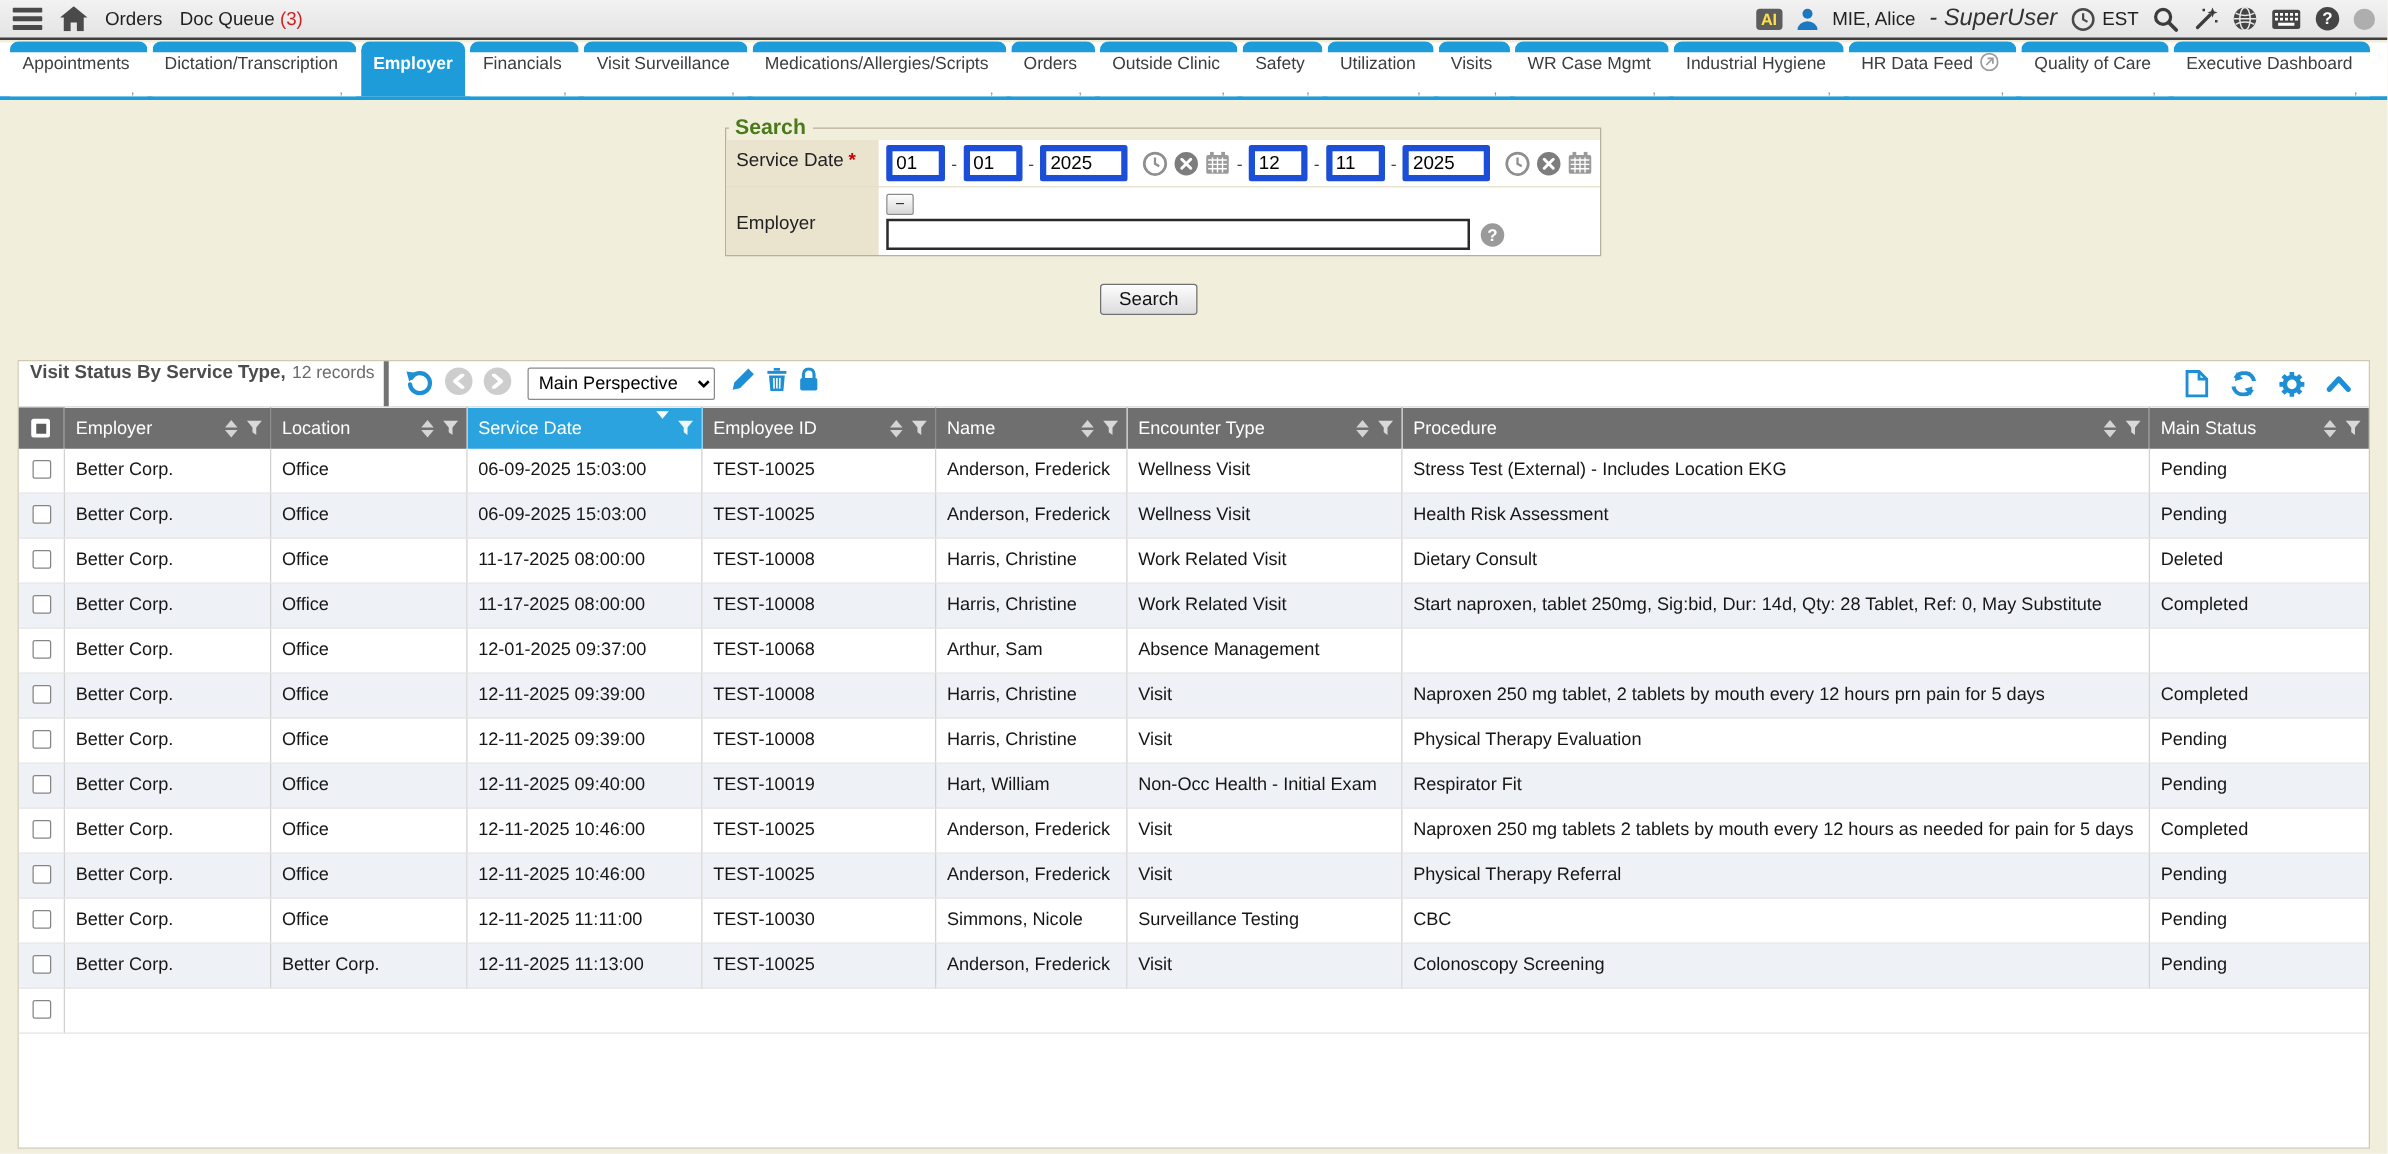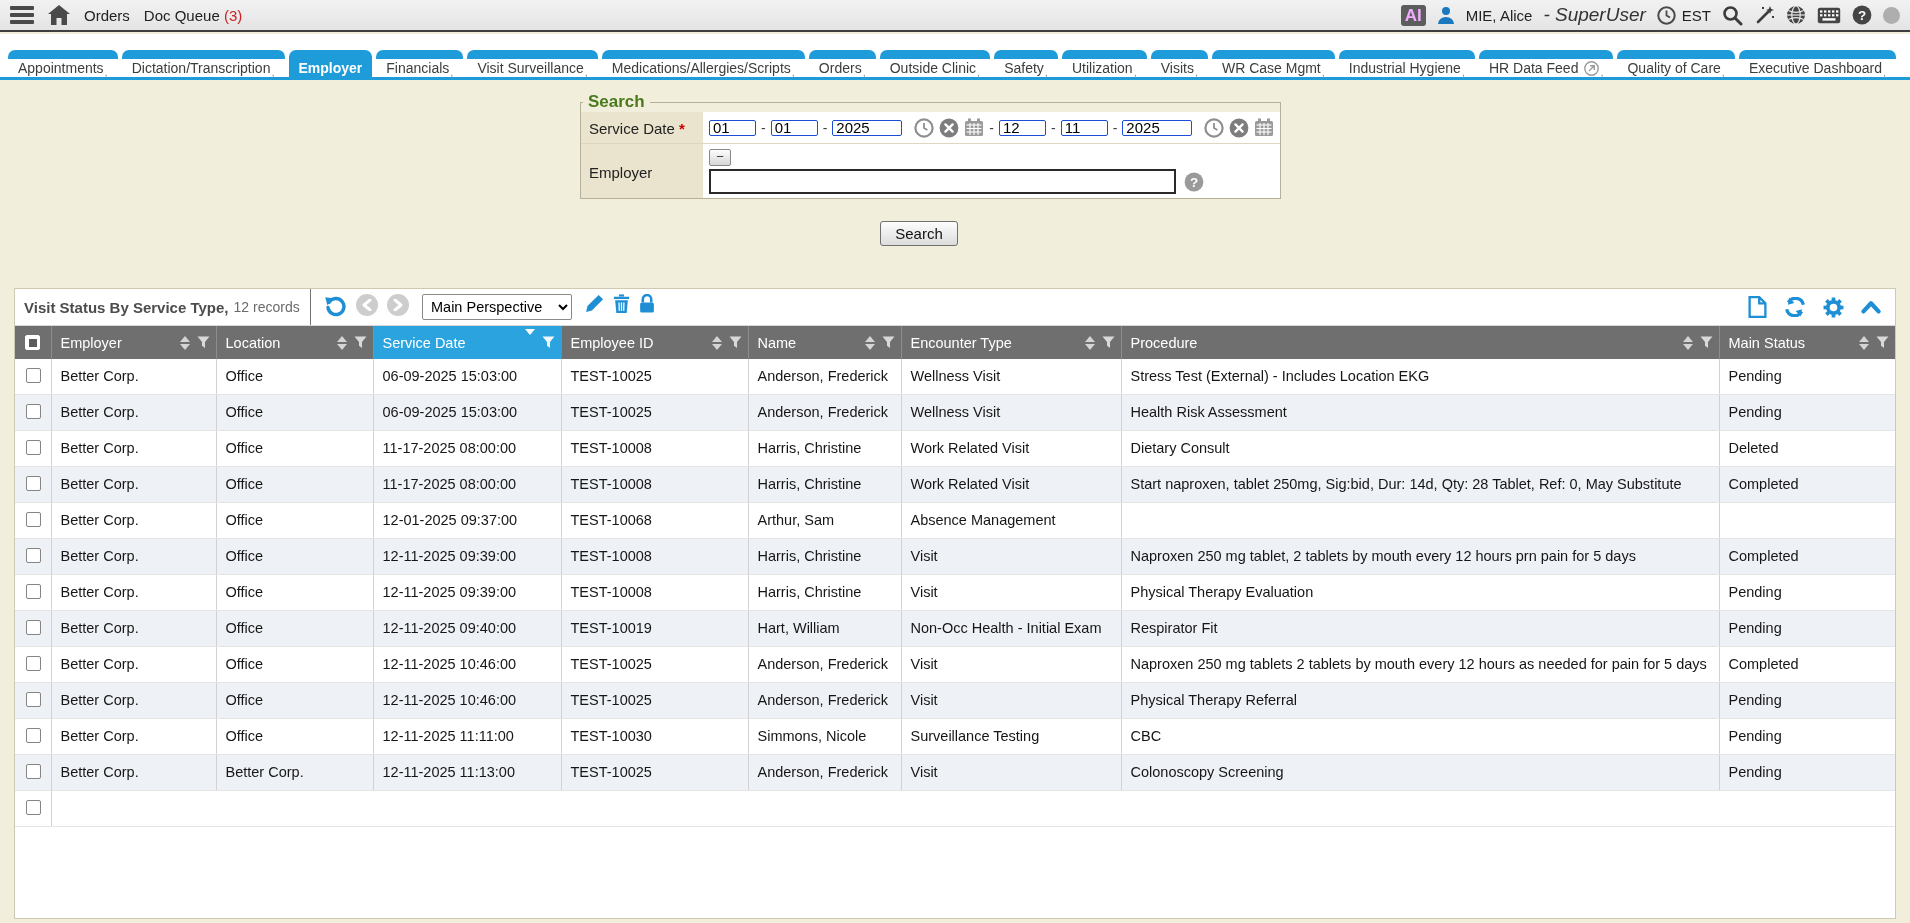--- a/index.html
+++ b/index.html
@@ -9,70 +9,70 @@
 
   
   #topbar { position:absolute; left:0; top:0; width:1910px; height:32px;
     background:linear-gradient(#f2f2f2,#e4e4e4); border-bottom:2px solid #3f3f3f;
     display:flex; align-items:center; padding:0 10px; }
   .tb-left { display:flex; align-items:center; gap:14px; }
   .tb-right { margin-left:auto; display:flex; align-items:center; gap:11px; }
   .tb-icon { display:inline-flex; align-items:center; justify-content:center; cursor:pointer; }
   .crumb { font-size:15px; color:#222; cursor:pointer; }
   .crumb-count { color:#c22; }
-  .ai-badge { background:#5d5d5d; color:#f0abfc; font-weight:bold; font-size:17px;
+  .ai-badge { background:#5d5d5d; color:#fde047; font-weight:bold; font-size:13px;
     padding:2px 4px; border-radius:3px; line-height:1; }
   .user-name { font-size:15px; color:#222; }
   .user-role { font-size:19px; color:#333; font-style:italic; }
   .tz { font-size:15px; color:#222; margin-left:-5px; }
   .gray-dot { width:17px; height:17px; border-radius:50%; background:#aeaeae; }
 
   
   #tabbar { position:absolute; left:0; top:34px; width:1910px; height:46px; background:#fff;
     border-bottom:3px solid #1e9cd9; display:flex; align-items:flex-end; padding:0 0 0 8px; }
-  .tab { flex:0 0 auto; height:27px; margin-right:4px; background:#fff; border-radius:7px 7px 0 0;
-    border-top:9px solid #1e9cd9; display:flex; align-items:center; padding:0 10px;
+  .tab { flex:0 0 auto; height:44px; margin-right:4px; background:#fff; border-radius:7px 7px 0 0;
+    border-top:9px solid #1e9cd9; display:flex; align-items:flex-start; padding:0 10px;
     font-size:14px; color:#3d3d3d; cursor:pointer; white-space:nowrap; position:relative; }
   .tab .comma { color:#8d8d8d; font-size:11px; margin-left:1px; align-self:flex-end; line-height:10px; }
   .tab.active { background:#1e9cd9; border-top-color:#1e9cd9; color:#fff; font-weight:bold; }
   .tab .ext { margin-left:6px; display:inline-flex; }
 
   
   #search-wrap { position:absolute; left:580px; top:92px; width:678px; }
   fieldset#search-fs { border:1px solid #b7b09a; padding:0; background:#f2eedc; }
   legend#search-legend { color:#4b7a1b; font-weight:bold; font-size:17px; padding:0 5px; margin-left:2px; }
   .fs-row { display:flex; align-items:stretch; }
   .fs-row + .fs-row { border-top:1px solid #ddd6c0; }
   .fs-label { width:122px; flex:0 0 122px; background:#eae4ce; padding:8px 6px 6px 8px;
     font-size:15px; color:#222; }
   .req { color:#c00; font-weight:bold; margin-left:4px; }
   .fs-value { flex:1; background:#fff; padding:4px 6px; }
   .date-line { display:flex; align-items:center; gap:5px; }
-  .date-input { height:16px; border:1px solid #1d4ed8; border-radius:2px; font-size:15px;
+  .date-input { height:29px; border:5px solid #1d4ed8; border-radius:2px; font-size:15px;
     padding:0 3px; font-family:inherit; }
   .di-2 { width:47px; } .di-4 { width:70px; }
   .dash { color:#444; font-size:14px; }
   .ico-btn { display:inline-flex; cursor:pointer; }
   .emp-line1 { display:flex; align-items:center; gap:3px; padding:1px 0 3px 0; }
   .minus-btn { width:22px; height:17px; background:linear-gradient(#fdfdfd,#d7d7d7);
     border:1px solid #8a8a8a; border-radius:2px; font-size:13px; line-height:13px;
     text-align:center; cursor:pointer; color:#333; }
   .emp-selected { font-size:15px; color:#3c3c3c; white-space:nowrap; }
   .emp-line2 { display:flex; align-items:flex-start; gap:8px; }
   #employer-input { width:467px; height:25px; border:2px solid #2a2a2a; font-size:15px; padding:0 4px; }
   #search-btn-row { text-align:center; margin-top:22px; }
   #search-btn { font-family:inherit; font-size:15px; color:#111; padding:3px 14px;
     background:linear-gradient(#fdfdfd,#dcdcdc); border:1px solid #707070; border-radius:3px; cursor:pointer; }
 
   
   #grid-card { position:absolute; left:14px; top:288px; width:1882px; height:631px;
     background:#fff; border:1px solid #cfc9b2; }
   #grid-toolbar { height:37px; display:flex; align-items:center; border-bottom:1px solid #d8d8d8; }
-  .gt-title-cell { width:296px; flex:0 0 296px; padding-left:9px; border-right:1px solid #737373;
-    height:100%; display:flex; align-items:center; }
+  .gt-title-cell { width:296px; flex:0 0 296px; padding-left:9px; border-right:4px solid #737373;
+    height:100%; display:flex; }
   .gt-title { font-size:15px; font-weight:bold; color:#4c4c4c; }
   .gt-records { font-size:14px; color:#6b6b6b; margin-left:5px; font-weight:normal; }
   .gt-mid { display:flex; gap:9px; padding-left:13px; }
   .nav-circle { width:22px; height:22px; border-radius:50%; background:#cdcdcd;
     display:inline-flex; align-items:center; justify-content:center; cursor:default; }
   #perspective-select { height:26px; font-size:14.5px; font-family:inherit; border:1px solid #8a8a8a;
     border-radius:2px; background:#fff; padding:0 4px; margin:0 4px; min-width:150px; }
   .gt-right { margin-left:auto; display:flex; align-items:center; gap:17px; padding-right:14px; }
 
   table#grid { border-collapse:collapse; table-layout:fixed; width:1880px; }

